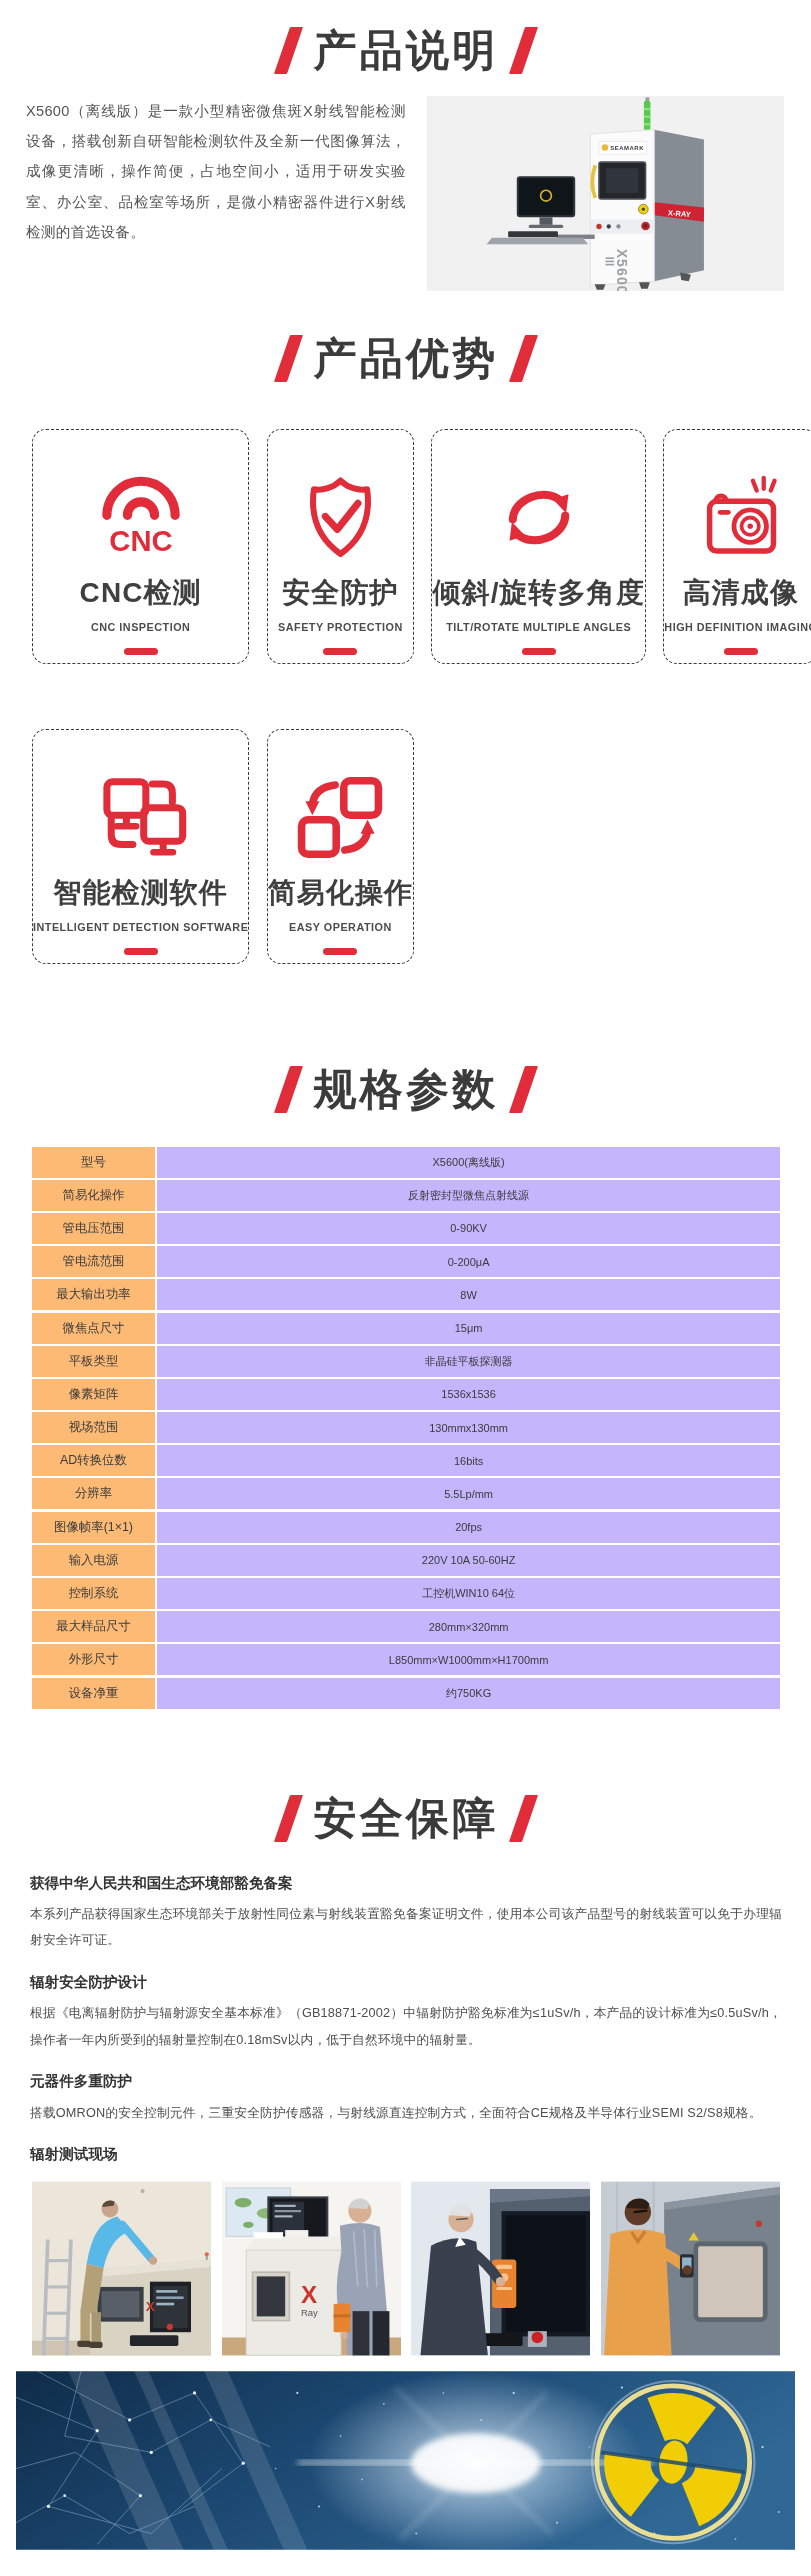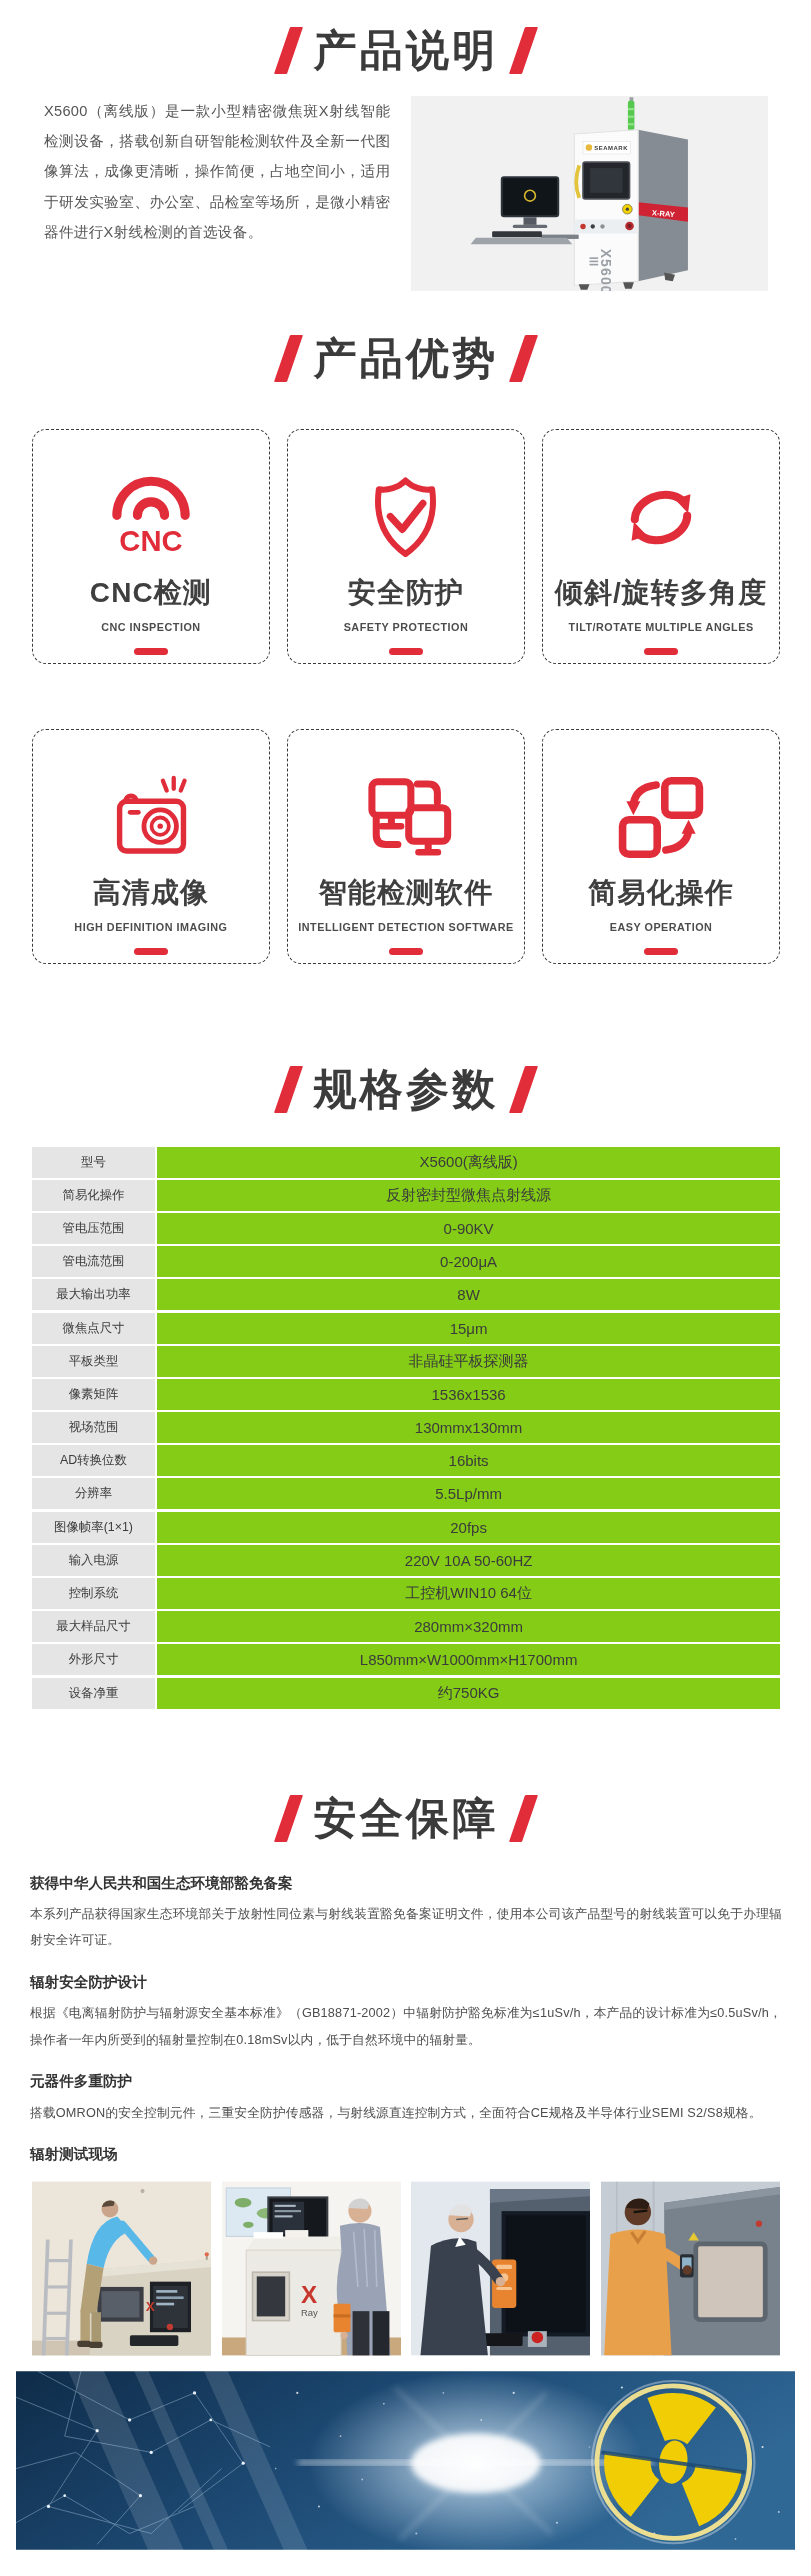--- a/index.html
+++ b/index.html
@@ -9,38 +9,38 @@
   .sec-title-row{display:flex;align-items:center;justify-content:center;gap:18.4px;height:50px;}
   .slash{width:13px;height:47px;background:#e12c3a;transform:skewX(-19deg);border-radius:1.1px;}
   .sec-title{font-size:43px;font-weight:bold;color:#3b3b3b;letter-spacing:3.2px;line-height:1;}
 
   .h1{padding-top:25px;}
   .h2{margin-top:43px;}
   .h3{margin-top:101px;}
   .h4{margin-top:85px;}
 
   
-  .desc-row{margin-top:20.6px;padding:0 44px;display:flex;gap:20.6px;}
+  .desc-row{margin-top:20.6px;padding:0 26px;display:flex;gap:20.6px;}
   .desc-text{width:380px;font-size:14.6px;line-height:2.08;color:#555;text-align:justify;letter-spacing:0.3px;}
   .product-img{width:357px;height:195px;flex:none;}
   .product-img svg{display:block;}
 
   
-  .adv-grid{margin-top:45px;padding:0 32px;display:grid;grid-template-columns:repeat(3,1fr);column-gap:17.3px;row-gap:65px;}
+  .adv-grid{margin-top:45px;padding:0 32px;display:grid;grid-template-columns:repeat(4,1fr);column-gap:17.3px;row-gap:65px;}
   .adv-card{border:1.6px dashed #3a3a3a;border-radius:14px;height:233px;display:flex;flex-direction:column;align-items:center;background:#fff;}
   .adv-icon{height:92px;margin-top:42px;display:flex;align-items:center;justify-content:center;}
   .adv-title{font-size:28px;font-weight:bold;color:#3f3f3f;margin-top:10.8px;letter-spacing:1.1px;white-space:nowrap;}
   .adv-sub{font-size:10.8px;font-weight:bold;color:#4c4c4c;margin-top:8.7px;letter-spacing:0.5px;white-space:nowrap;}
   .adv-bar{width:34px;height:7px;border-radius:3.8px;background:#e12c3a;margin-top:15px;}
 
   
   .spec-table{margin:32px 32px 0 32px;}
   .spec-row{display:flex;height:31px;margin-bottom:2.2px;}
-  .spec-label{width:123px;margin-right:2.2px;background:#e5e5e5;display:flex;align-items:center;justify-content:center;font-size:12.4px;color:#3b3b3b;flex:none;}
-  .spec-value{flex:1;background:#84cc16;display:flex;align-items:center;justify-content:center;font-size:15px;color:#3b3b3b;}
+  .spec-label{width:123px;margin-right:2.2px;background:#fdba74;display:flex;align-items:center;justify-content:center;font-size:12.4px;color:#3b3b3b;flex:none;}
+  .spec-value{flex:1;background:#c4b5fd;display:flex;align-items:center;justify-content:center;font-size:11px;color:#3b3b3b;}
 
   
   .safety{padding:0 30px;margin-top:30px;}
   .safety h3{font-size:14.6px;font-weight:bold;color:#333;margin:19.5px 0 0 0;line-height:19.5px;}
   .safety h3:first-child{margin-top:16px;}
   .safety p{font-size:12.7px;color:#4d4d4d;line-height:2.08;margin:7.6px 0 0 0;text-align:justify;letter-spacing:0.2px;}
 
   
   .photos{margin-top:14px;padding:0 32px;display:flex;justify-content:space-between;}
   .photo{width:179px;height:179px;overflow:hidden;flex:none;}

